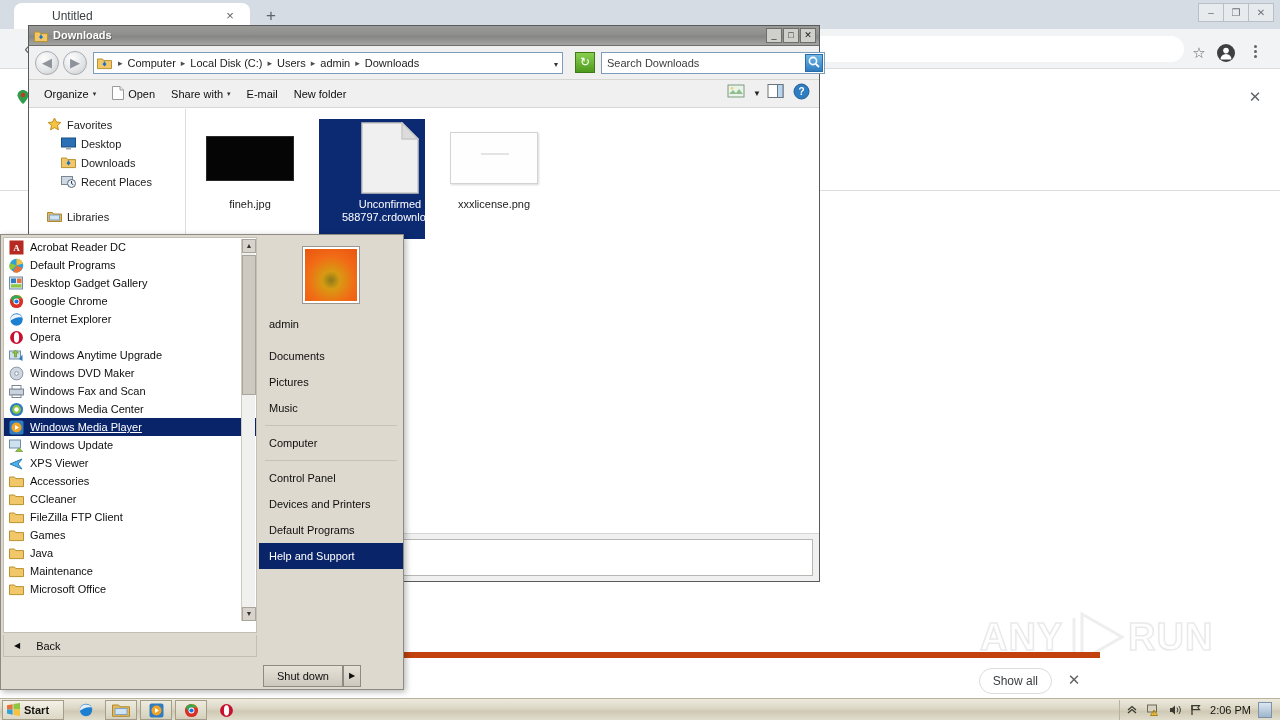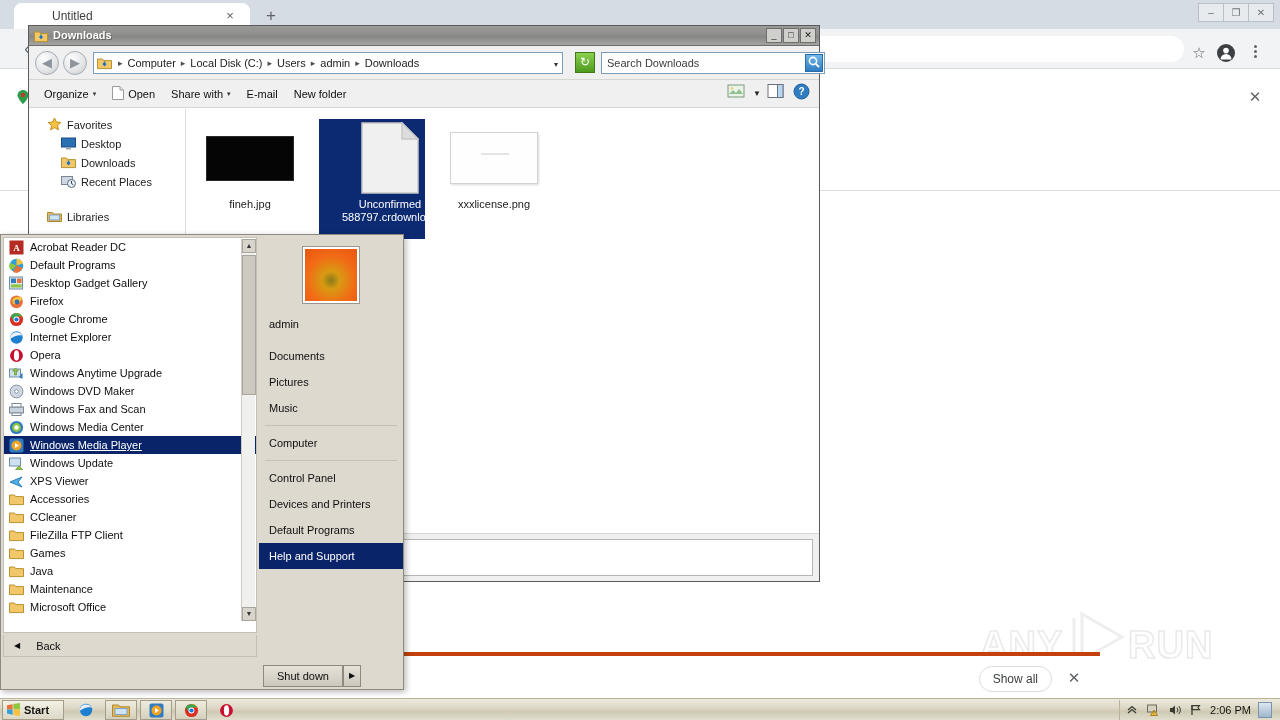--- a/index.html
+++ b/index.html
@@ -65,30 +65,30 @@
   }
   #chrome-content-divider {
     position:absolute; left:0; top:120px; width:1280px; height:1px; background:#dadce0;
   }
   
   #watermark {
     position:absolute; left:980px; top:608px; width:250px; height:58px;
     opacity:0.30; pointer-events:none;
   }
   #watermark .wtext {
-    position:absolute; top:16px; font-family:"Liberation Sans", sans-serif;
+    position:absolute; top:8px; font-family:"Liberation Sans", sans-serif;
     font-size:38px; font-weight:bold; color:#ffffff;
     -webkit-text-stroke:1.5px #b9b9b9;
     letter-spacing:1px;
     text-align:center;
   }
   
   #download-shelf {
     position:absolute; left:0; bottom:0; width:1100px; height:46px;
-    background:#ffffff; border-top:4px solid #c2410c;
+    background:#ffffff; border-top:6px solid #c2410c;
   }
   #shelf-showall {
     position:absolute; right:48px; top:10px; height:26px; padding:0 13px;
     border:1px solid #dadce0; border-radius:13px; background:#fff;
     font-size:12px; color:#3c4043; line-height:24px;
   }
   #shelf-close {
     position:absolute; right:16px; top:12px; width:20px; height:20px;
     text-align:center; line-height:19px; font-size:15px; color:#5f6368;
   }
@@ -572,28 +572,20 @@
           <span class="sic"><svg width="15" height="15" viewBox="0 0 15 15">
               <rect x="0.5" y="1" width="13" height="12" fill="#dce8f2" stroke="#6f8da8"></rect>
               <rect x="2" y="2.5" width="5" height="4.5" fill="#2f7cc0"></rect>
               <rect x="8" y="2.5" width="4.5" height="4.5" fill="#e8703a"></rect>
               <rect x="2" y="8.3" width="10.5" height="3.2" fill="#8fc63f"></rect>
             </svg></span>
           <span class="lbl">Desktop Gadget Gallery</span>
         </div>
         <div class="smrow">
           <span class="sic"><svg width="15" height="15" viewBox="0 0 15 15">
-              <circle cx="7.5" cy="7.8" r="6.4" fill="#e8703a"></circle>
-              <path d="M3.5 5.5c2-3 7-3.8 9.5-1.5-1 3.5-4 6.2-7.5 6.2-1.4 0-2.4-1.6-2-4.7z" fill="#f5c242"></path>
-              <circle cx="8" cy="8" r="2.4" fill="#2f6fb5"></circle>
-            </svg></span>
-          <span class="lbl">Firefox</span>
-        </div>
-        <div class="smrow">
-          <span class="sic"><svg width="15" height="15" viewBox="0 0 15 15">
               <circle cx="7.5" cy="7.5" r="6.6" fill="#d93025"></circle>
               <path d="M7.5 1a6.6 6.6 0 0 1 5.7 3.3H7.5z" fill="#fbbc05"></path>
               <path d="M1.9 4.2l3 5.2 2.6-5.1H13A6.6 6.6 0 0 0 1.9 4.2z" fill="#34a853"></path>
               <circle cx="7.5" cy="7.5" r="2.9" fill="#fff"></circle>
               <circle cx="7.5" cy="7.5" r="2.1" fill="#1a73e8"></circle>
             </svg></span>
           <span class="lbl">Google Chrome</span>
         </div>
         <div class="smrow">
           <span class="sic"><svg width="15" height="15" viewBox="0 0 15 15">

